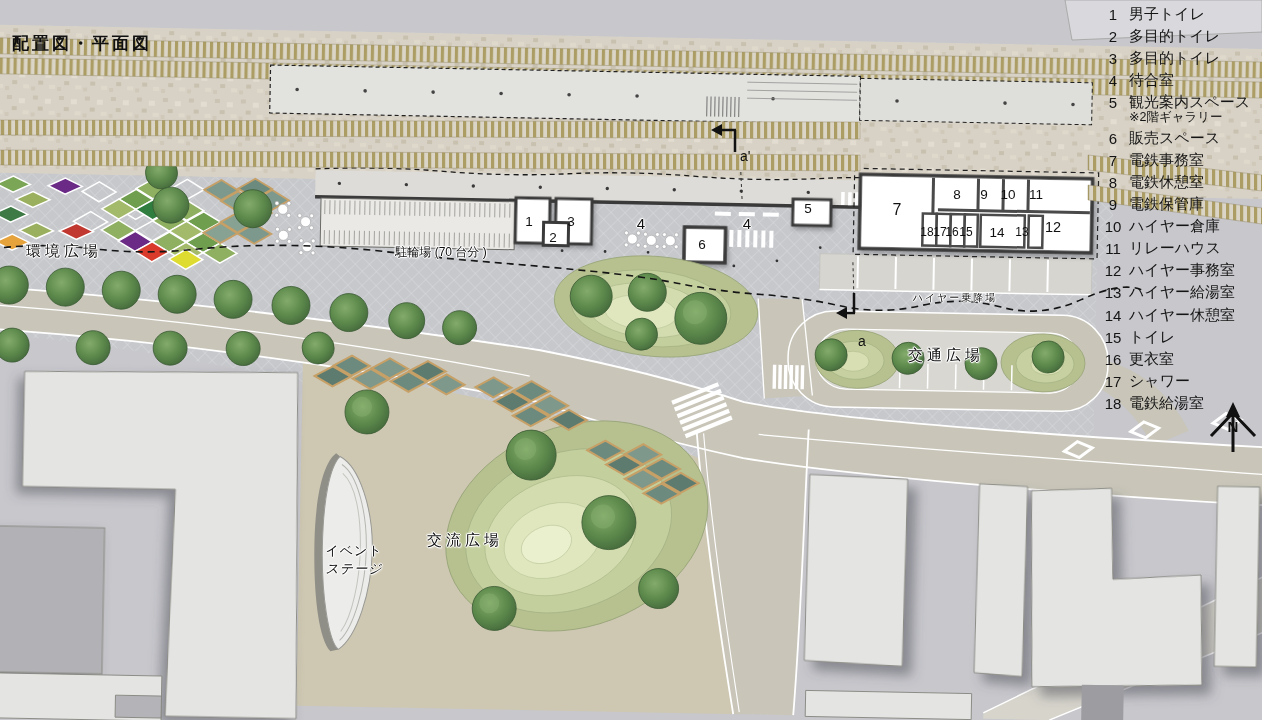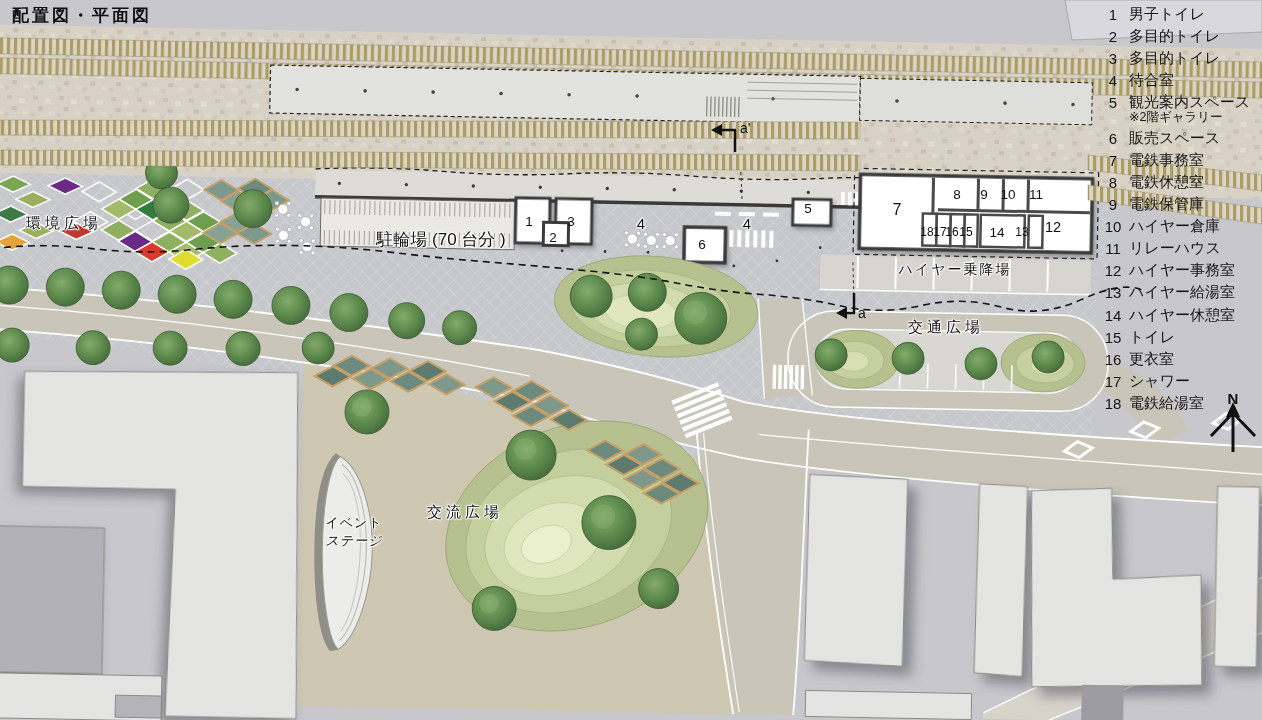--- a/index.html
+++ b/index.html
@@ -1,20 +1,20 @@
 <!DOCTYPE html>
 <html><head>
 <meta charset="utf-8">
 <style>
   html,body{margin:0;padding:0;}
   body{width:1262px;height:720px;overflow:hidden;position:relative;
        font-family:"Liberation Sans","DejaVu Sans",sans-serif;background:#c7c7cc;}
   #stage{position:absolute;left:0;top:0;width:1262px;height:720px;}
   svg{position:absolute;left:0;top:0;display:block;}
-  .ov{position:absolute;color:#101010;white-space:nowrap;}
+  .ov{position:absolute;color:#101010;white-space:nowrap;margin-top:28px;}
   .halo{text-shadow:1px 0 0 #fff,-1px 0 0 #fff,0 1px 0 #fff,0 -1px 0 #fff,
         1px 1px 2px #fff,-1px -1px 2px #fff;}
   .ctr{transform:translate(-50%,-50%);}
   #title{left:12px;top:4px;font-size:17px;letter-spacing:3px;font-weight:600;}
   #legend{position:absolute;left:1100px;top:0;width:162px;}
   .lg{position:absolute;height:20px;font-size:15px;color:#141414;display:flex;align-items:center;}
   .lg .no{display:inline-block;width:26px;text-align:center;flex:none;}
   .lg .lb{margin-left:3px;}
   .lgnote{position:absolute;left:29px;font-size:12.5px;color:#141414;}
   .rm{position:absolute;font-size:13.5px;color:#101010;transform:translate(-50%,-50%);}
@@ -447,22 +447,22 @@
   <g stroke="#111" stroke-width="3" fill="#111">
     <path d="M1233,452 V412" fill="none"></path>
     <polygon points="1233,402 1226,417 1240,417" stroke="none"></polygon>
     <path d="M1231,415 L1211,436 M1235,415 L1255,436" fill="none"></path>
   </g>
 </svg>
 
 <div id="title" class="ov">配置図・平面図</div>
 
 <div class="ov halo" style="left:26px;top:214px;font-size:15px;letter-spacing:4px;">環境広場</div>
-<div class="ov halo ctr" style="left:417px;top:239px;font-size:17px;padding-left:48px;">駐輪場 (70 台分 )</div>
-<div class="ov halo ctr" style="left:955px;top:270px;font-size:14px;letter-spacing:2px;">ハイヤー乗降場</div>
+<div class="ov halo ctr" style="left:417px;top:224px;font-size:12px;padding-left:48px;">駐輪場 (70 台分 )</div>
+<div class="ov halo ctr" style="left:955px;top:270px;font-size:10px;letter-spacing:2px;">ハイヤー乗降場</div>
 <div class="ov halo ctr" style="left:946px;top:327px;font-size:15px;letter-spacing:4px;">交通広場</div>
 <div class="ov halo ctr" style="left:465px;top:512px;font-size:15px;letter-spacing:4px;">交流広場</div>
 <div class="ov halo ctr" style="left:354px;top:523px;font-size:13px;letter-spacing:1px;">イベント</div>
 <div class="ov halo ctr" style="left:354px;top:541px;font-size:13px;letter-spacing:1px;font-style:italic;">ステージ</div>
 <div class="ov" style="left:740px;top:120px;font-size:14px;">a'</div>
 <div class="ov" style="left:858px;top:305px;font-size:14px;">a</div>
 <div class="ov ctr" style="left:1233px;top:398px;font-size:15px;font-weight:600;">N</div>
 
 <div class="rm" style="left:529px;top:221px;">1</div>
 <div class="rm" style="left:553px;top:237px;">2</div>

